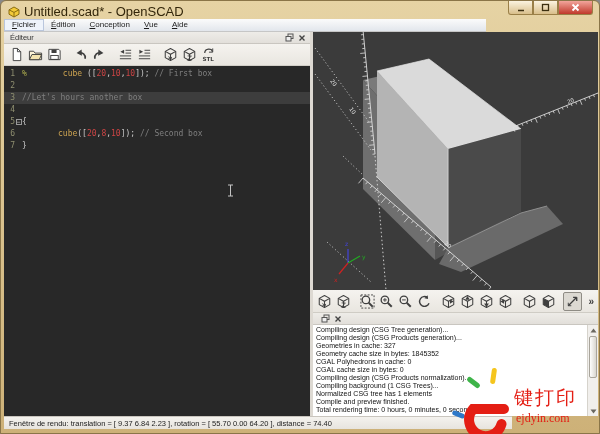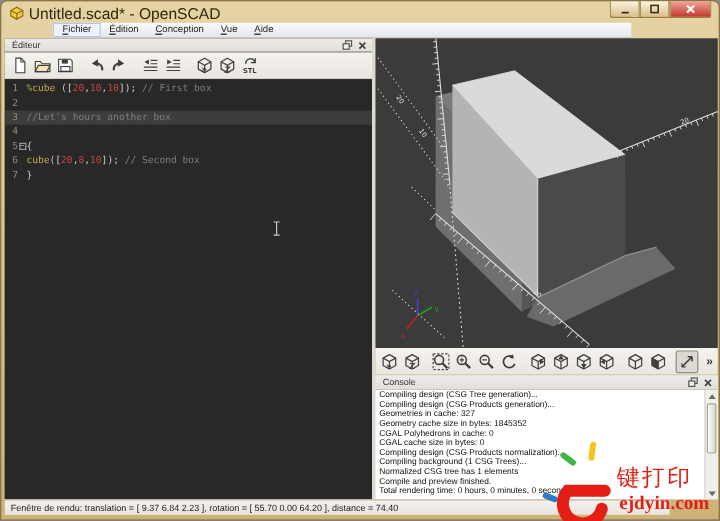--- a/index.html
+++ b/index.html
@@ -12,21 +12,21 @@
   .appicon{position:absolute;left:7px;top:3px;}
   .wtitle{position:absolute;left:23px;top:3px;font-size:13px;color:#33260a;}
   .winbtns{position:absolute;right:8px;top:0;display:flex;}
   .wbtn{height:14px;border:1px solid #9a7f47;border-top:none;display:flex;align-items:center;justify-content:center;}
   .wbtn.min,.wbtn.max{width:25px;background:linear-gradient(#fbf3df,#d9bf8b);}
   .wbtn.min{border-radius:0 0 0 3px;}
   .wbtn.close{width:35px;background:linear-gradient(#f2a59b,#c0392b);border-radius:0 0 3px 0;}
   
   .menubar{position:absolute;left:3px;top:18px;width:482px;height:13px;
            background:linear-gradient(#fbfbfb,#e2e6ec);border-bottom:1px solid #c6c6c6;
-           display:flex;align-items:flex-end;font-size:8px;color:#1c1c1c;margin-left:40px;}
+           display:flex;align-items:flex-end;font-size:8px;color:#1c1c1c;}
   .menu-item{padding:0 7px;line-height:12px;}
   .menu-item u{text-decoration:underline;}
   .menu-item.hl{background:#eef3fb;border:1px solid #b9c6dd;line-height:10px;}
   
   .panel-head{height:12px;background:linear-gradient(#eeece8,#e2dfda);border-bottom:1px solid #c9c6c0;
               font-size:7.5px;color:#333;display:flex;align-items:center;padding:0 4px;}
   .panel-head .ph-title{flex:1;padding-left:2px;}
   .ph-btn{margin-left:4px;display:flex;align-items:center;}
   
   .editor-panel{position:absolute;left:3px;top:31px;width:306px;height:384px;background:#282828;}
@@ -34,21 +34,21 @@
               display:flex;align-items:center;padding-left:3px;}
   .tbtn{width:19px;height:19px;display:flex;align-items:center;justify-content:center;}
   .tgap{width:7px;}
   .code{position:absolute;left:0;top:34px;right:0;bottom:0;background:#282828;
         font-family:"DejaVu Sans Mono",monospace;font-size:8px;line-height:12px;padding-top:2px;overflow:hidden;}
   .crow{display:flex;height:12px;white-space:pre;}
   .crow.hl{background:#3d3d3d;}
   .ln{width:11px;text-align:right;color:#8f8f70;flex:none;}
   .foldc{width:7px;flex:none;display:flex;align-items:center;justify-content:center;}
   .fold{width:6px;height:6px;border:1px solid #9a9a9a;color:#cfcfcf;font-size:6px;line-height:4px;text-align:center;}
-  .tok-mod{color:#b2b24f;} .tok-kw{color:#cda451;} .tok-num{color:#cc4444;}
+  .tok-mod{color:#b2b24f;} .tok-kw{color:#cda451;margin-left:36px;} .tok-num{color:#cc4444;}
   .tok-p{color:#c9c9c9;} .tok-com{color:#7f7f7f;} .tok-fn{color:#d8d8d8;}
   .ibeam{position:absolute;left:223px;top:118px;}
   
   .splitter{position:absolute;left:309px;top:31px;width:3px;height:384px;background:#ddd9d2;}
   
   .viewport{position:absolute;left:312px;top:31px;width:285px;height:258px;background:#3b3b3b;}
   .vp-toolbar{position:absolute;left:312px;top:289px;width:285px;height:23px;
               background:linear-gradient(#f5f3ef,#e9e6e0);border-bottom:1px solid #cfccc5;
               display:flex;align-items:center;padding-left:2px;}
   .vbtn{width:19px;height:19px;display:flex;align-items:center;justify-content:center;border:1px solid transparent;}
@@ -58,32 +58,32 @@
   
   .console-panel{position:absolute;left:312px;top:312px;width:285px;height:103px;background:#fff;}
   .console-body{position:absolute;left:0;top:12px;right:0;bottom:0;background:#fff;overflow:hidden;}
   .console-lines{padding:1px 3px;font-size:7px;line-height:8px;color:#111;}
   .vscroll{position:absolute;right:0;top:0;bottom:0;width:11px;background:#f1efec;border-left:1px solid #d6d3cc;}
   .sbtn{height:10px;display:flex;align-items:center;justify-content:center;}
   .sbtn.down{position:absolute;bottom:0;left:0;right:0;}
   .sthumb{position:absolute;left:1px;right:1px;top:11px;height:42px;background:linear-gradient(90deg,#fdfdfc,#d9d6cf);
           border:1px solid #a8a49b;border-radius:2px;}
   
-  .statusbar{position:absolute;left:3px;top:415px;width:554px;height:13px;background:linear-gradient(#f4f2ee,#e7e4de);
+  .statusbar{position:absolute;left:3px;top:415px;width:508px;height:13px;background:linear-gradient(#f4f2ee,#e7e4de);
              border-top:1px solid #c9c5be;font-size:7.5px;color:#222;display:flex;align-items:center;padding-left:5px;}
   
   .watermark{position:absolute;left:450px;top:368px;width:150px;height:66px;pointer-events:none;z-index:60;}
   .wm-dash{position:absolute;border-radius:3px;}
   .wm-dash.g{left:16px;top:12px;width:15px;height:5px;background:#3eb449;transform:rotate(38deg);}
   .wm-dash.y{left:41px;top:0px;width:5px;height:16px;background:#f5c51e;transform:rotate(8deg);}
   .wm-dash.b{left:2px;top:44px;width:13px;height:5px;background:#2e78c8;transform:rotate(22deg);}
   .wm-e{position:absolute;left:14px;top:22px;}
   .wm-cn{position:absolute;left:64px;top:17px;font-size:19px;font-weight:normal;color:#e41e14;letter-spacing:2px;
          font-family:"DejaVu Sans",sans-serif;}
-  .wm-dom{position:absolute;left:66px;top:43px;font-size:16px;font-weight:bold;color:#e41e14;}
+  .wm-dom{position:absolute;left:66px;top:43px;font-size:12px;font-weight:normal;color:#e41e14;}
   svg text{font-family:"DejaVu Sans",sans-serif;}
 </style>
 </head>
 <body>
 
 <div class="win">
 
   <div class="titlebar">
     <span class="appicon">
       <svg width="12" height="12">
@@ -427,21 +427,20 @@
         <svg width="15" height="15" viewBox="0 0 16 16">
           <path d="M3.5 12.5 12.5 3.5M12.5 3.5H8.6M12.5 3.5v3.9" stroke="#3f3f3f" stroke-width="1.4" fill="none"></path>
           <path d="M3.5 12.5v-3.2M3.5 12.5h3.2" stroke="#3f3f3f" stroke-width="1" fill="none"></path>
         </svg>
       </span>
       <span class="overflow">»</span>
     </div>
 
   <div class="console-panel">
     <div class="panel-head">
-      <span class="ph-title">Console</span>
       <span class="ph-btn">
           <svg width="9" height="9">
             <rect x="3" y="1" width="5" height="4.5" fill="none" stroke="#555"></rect>
             <rect x="1" y="3.5" width="5" height="4.5" fill="#eee" stroke="#555"></rect>
           </svg>
         </span>
       <span class="ph-btn">
           <svg width="8" height="8">
             <path d="M1.5 1.5 6.5 6.5M6.5 1.5 1.5 6.5" stroke="#444" stroke-width="1.4"></path>
           </svg>

